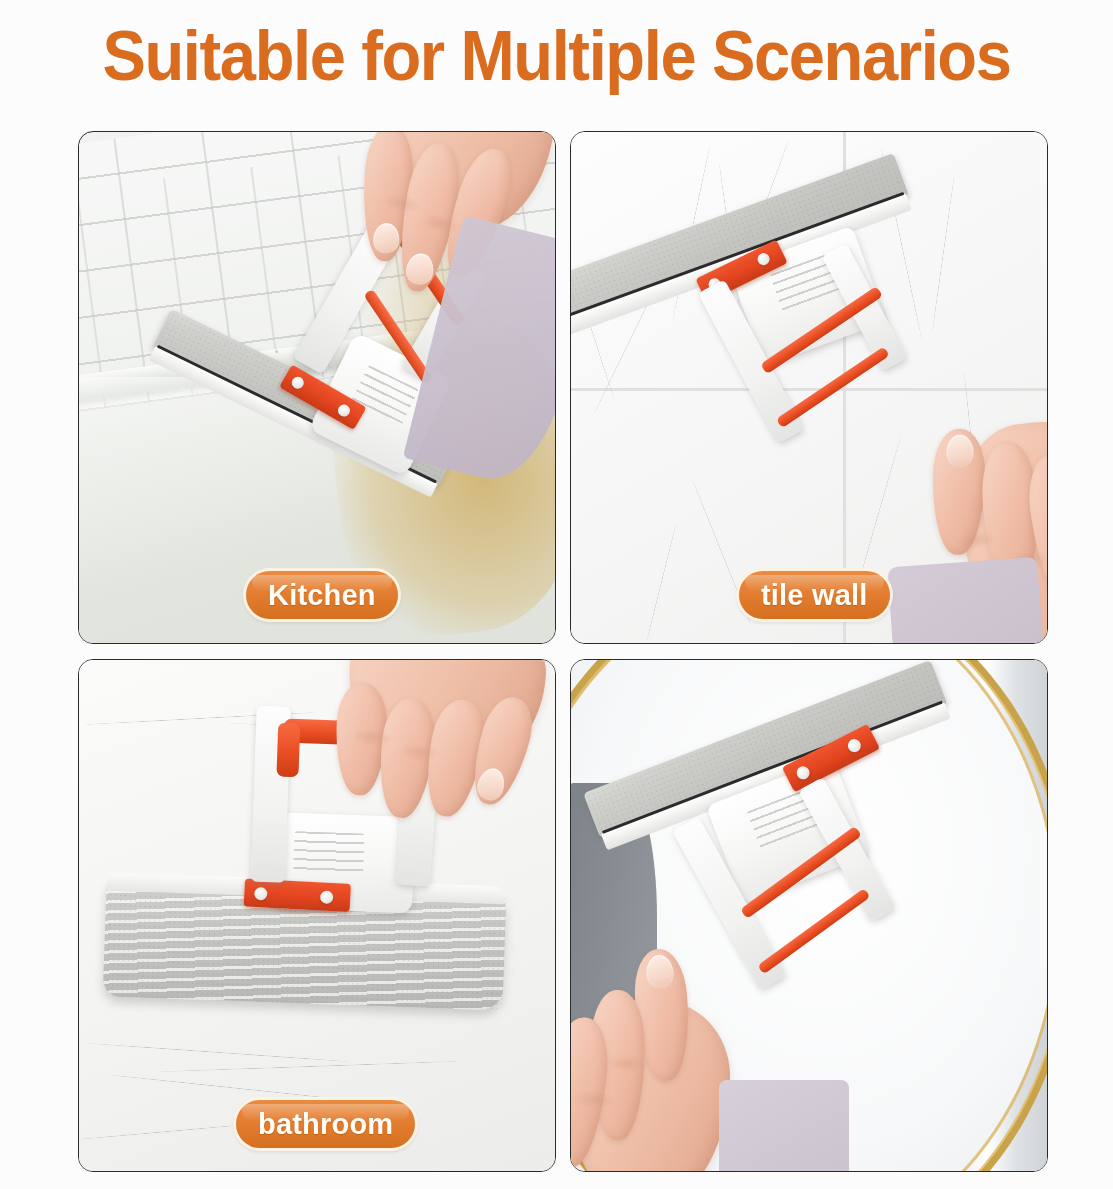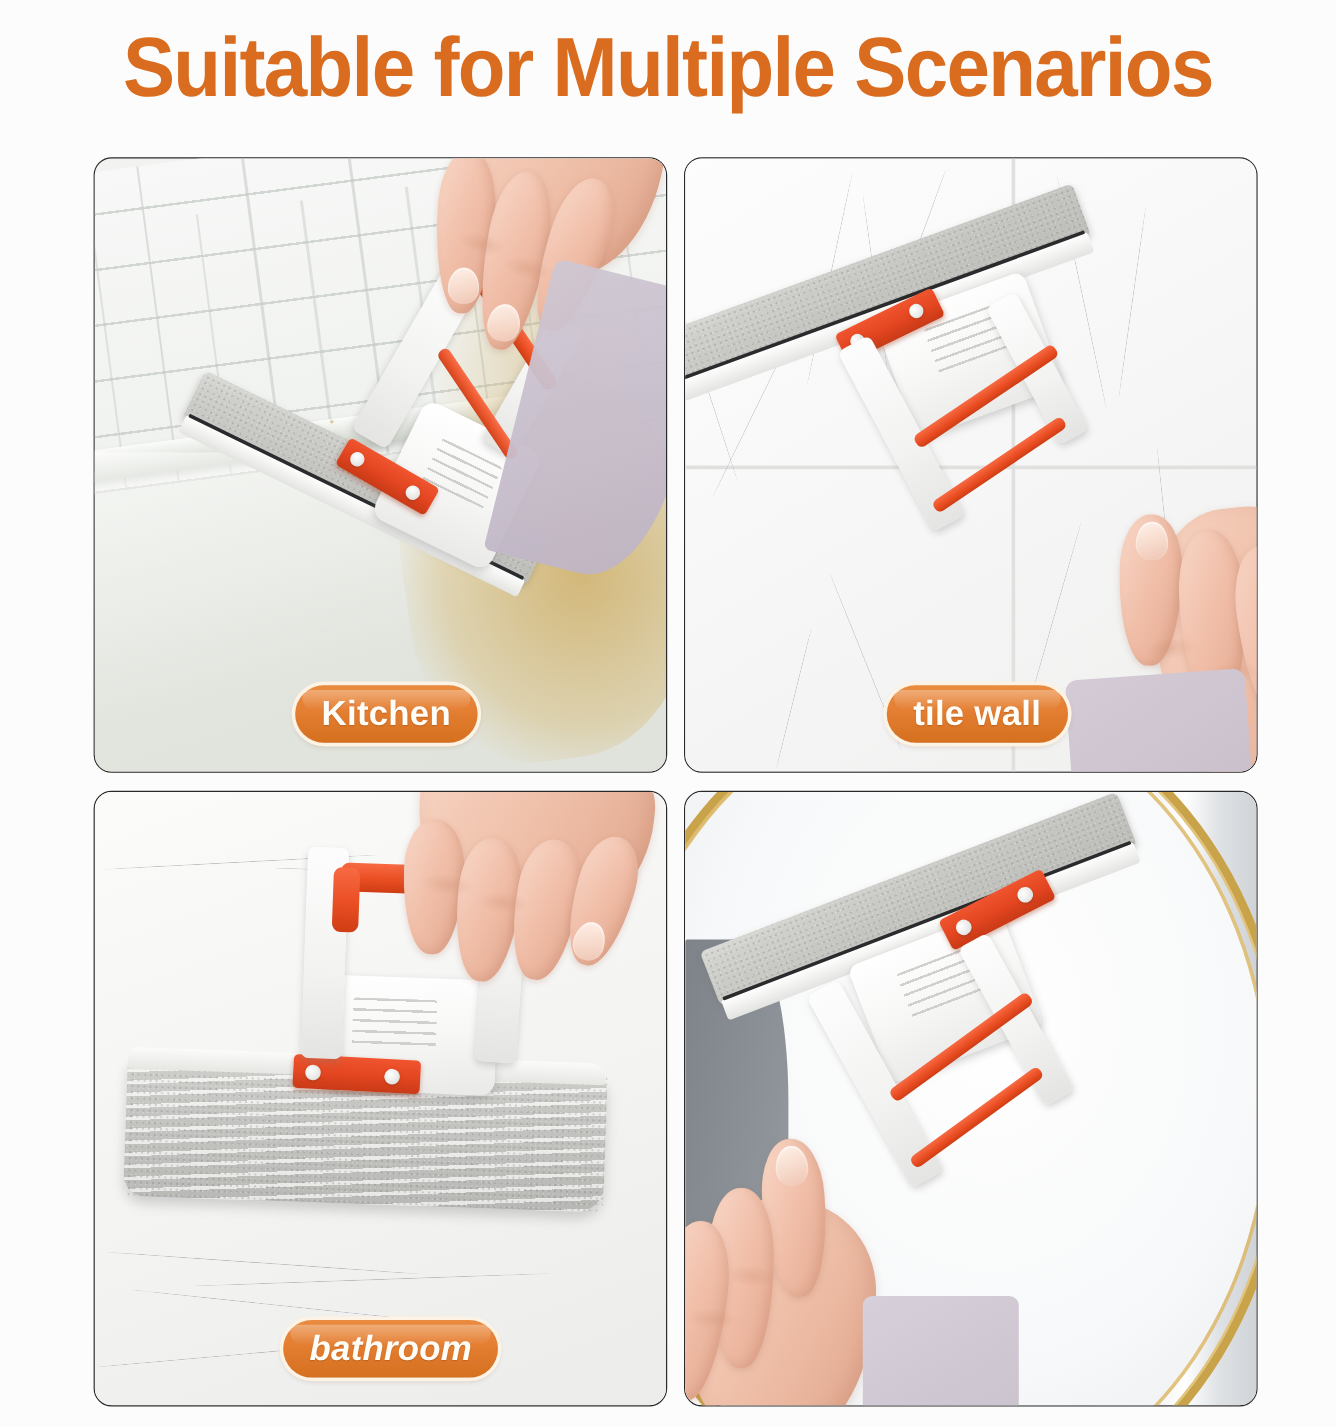--- a/index.html
+++ b/index.html
@@ -41,21 +41,21 @@
     z-index:40;white-space:nowrap;padding:0 22px;
   }
   .badge::after{
     content:"";position:absolute;left:6px;right:6px;top:4px;height:17px;
     border-radius:16px 16px 26px 26px;
     background:linear-gradient(180deg,rgba(255,255,255,.30),rgba(255,255,255,0));
     pointer-events:none;
   }
   .b1{left:167px;top:439px;}
   .b2{left:168px;top:439px;}
-  .b3{left:157px;top:440px;font-style:italic;}
+  .b3{left:157px;top:440px;}
   .b4{left:180px;top:440px;}
 
   
   .k-wall{position:absolute;left:-8%;top:-4%;width:120%;height:52%;
     background:linear-gradient(178deg,#f7f8f7,#eff1ee);transform:rotate(-7.5deg);}
   .k-tiles{position:absolute;inset:0;
     background-image:
       repeating-linear-gradient(90deg,rgba(195,200,195,.55) 0 2px,rgba(255,255,255,0) 2px 88px),
       repeating-linear-gradient(0deg,rgba(188,194,188,.6) 0 2px,rgba(255,255,255,0) 2px 46px);
   }

